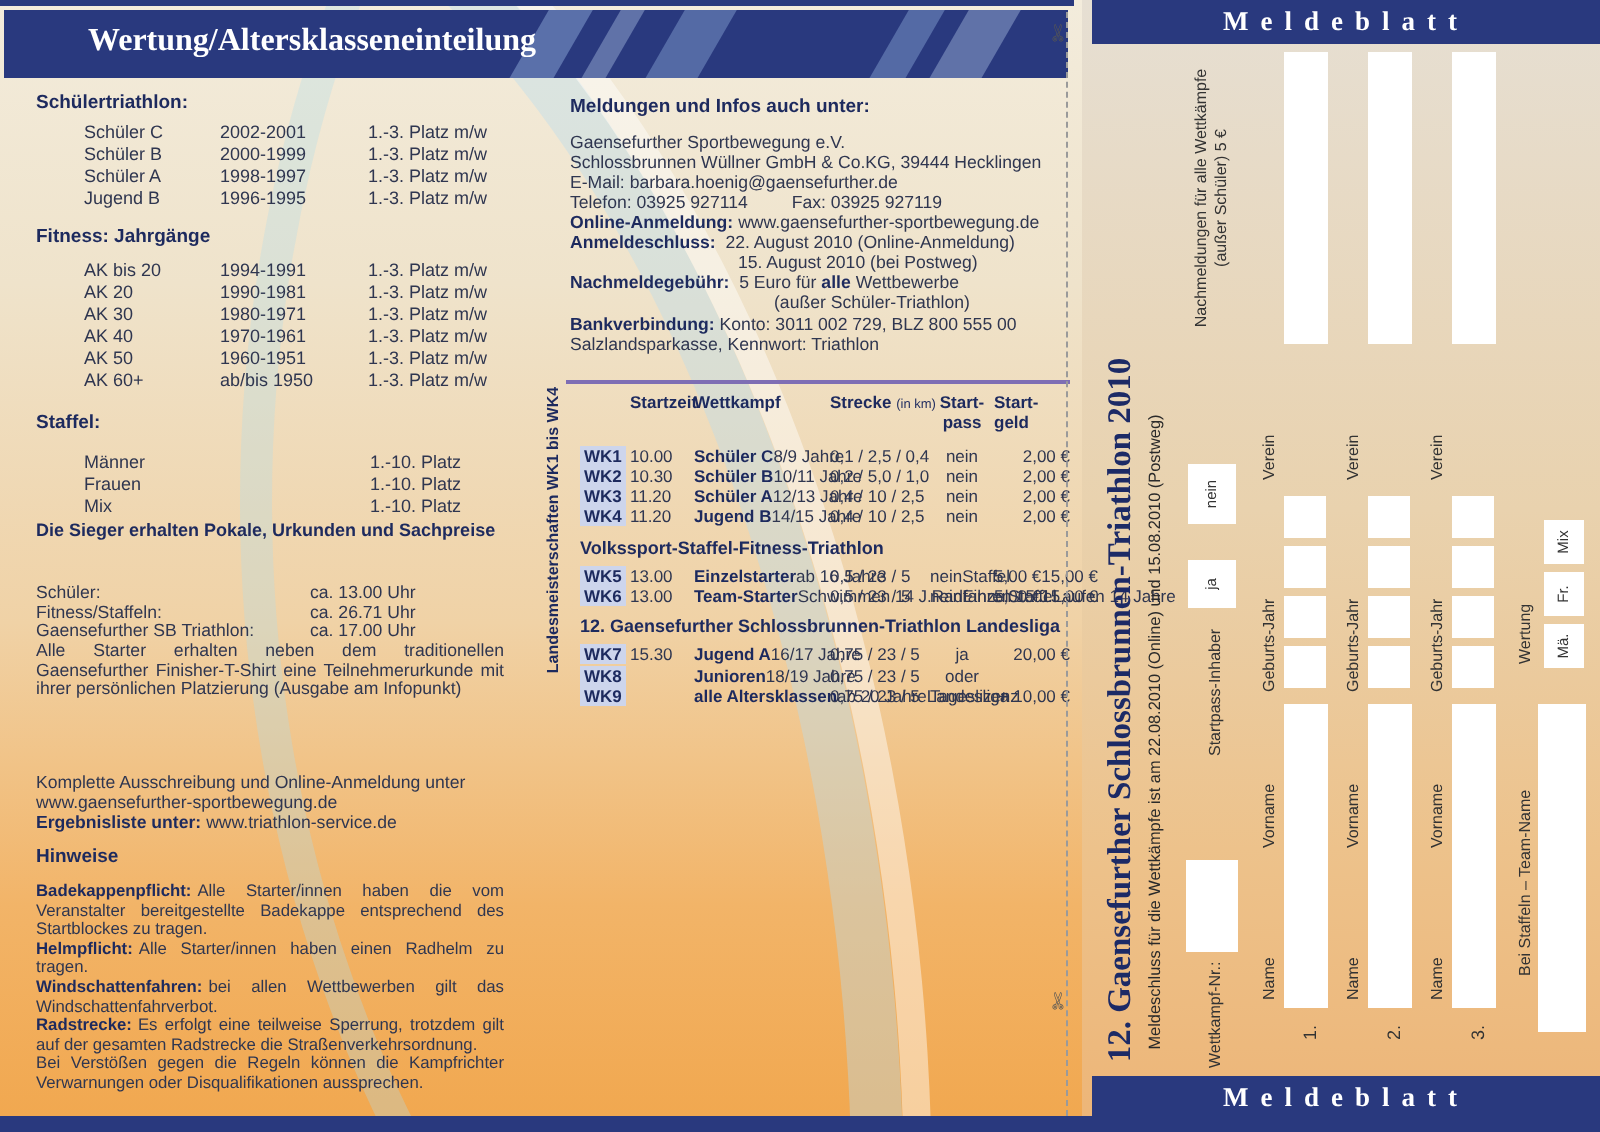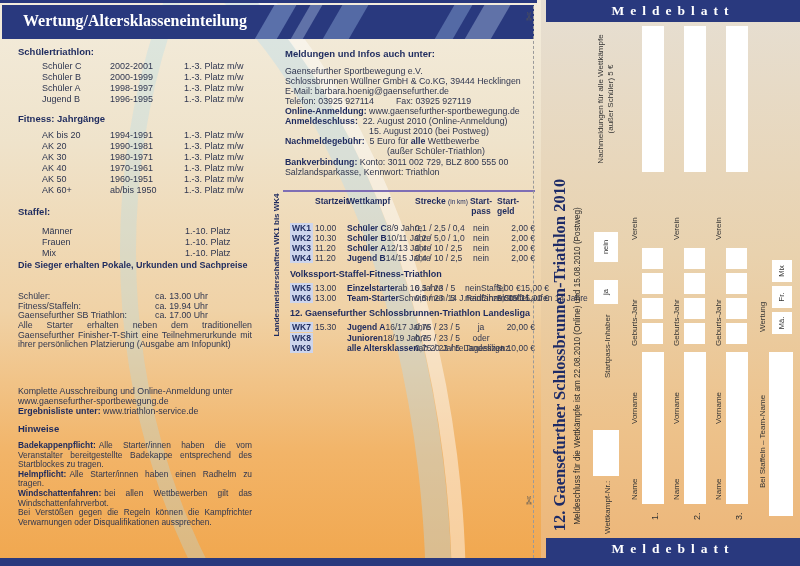--- a/index.html
+++ b/index.html
@@ -9,21 +9,21 @@
   .swoosh{position:absolute;border-radius:50%;z-index:0;pointer-events:none;}
   .sw1{left:-420px;top:-120px;width:820px;height:1400px;border:26px solid rgba(184,220,238,.40);}
   .sw2{left:-462px;top:-140px;width:900px;height:1450px;border:14px solid rgba(255,255,255,.45);}
   .sw3{left:120px;top:-340px;width:900px;height:1150px;border:16px solid rgba(176,222,234,.32);}
   .z{position:absolute;z-index:2;}
   .topline{left:0;top:0;width:537px;height:3px;background:#29397e;}
   .botline{left:0;top:558px;width:800px;height:8px;background:#29397e;z-index:4;}
   .hdrbar{left:2px;top:5px;width:532px;height:34px;background:#29397e;overflow:hidden;}
   .stripe{position:absolute;top:-4px;height:44px;transform:skewX(-30deg);}
   .hdr-title{position:absolute;top:7px;font-family:"Liberation Serif",serif;font-weight:bold;
-    font-size:16px;color:#ffffff;text-align:center;white-space:nowrap;}
+    font-size:16px;color:#ffffff;text-align:right;white-space:nowrap;}
   .h1{font-weight:bold;font-size:9.5px;color:#1d2a5e;}
   .lc{left:18px;width:234px;}
   .row3{display:grid;grid-template-columns:68px 74px auto;padding-left:24px;font-size:9px;line-height:11px;}
   .row2{display:grid;grid-template-columns:143px auto;padding-left:24px;font-size:9px;line-height:11px;}
   .rowt{display:grid;grid-template-columns:137px auto;font-size:8.8px;line-height:9.5px;}
   .just{text-align:justify;font-size:8.8px;line-height:9.7px;}
   .small{font-size:8.8px;line-height:10px;}
   .hx{font-size:8.4px;line-height:9.6px;text-align:justify;}
   .hx b{color:#1d2a5e;margin-right:3px;}
   .hx b:empty{margin-right:0;}
@@ -165,21 +165,21 @@
 
   <div class="z lc h1" style="top:260px;font-size:9px;white-space:nowrap;">Die Sieger erhalten Pokale, Urkunden und Sachpreise</div>
 
   <div class="z lc" style="top:292px;">
     <div class="rowt">
         <span>Schüler:</span>
         <span>ca. 13.00 Uhr</span>
       </div>
     <div class="rowt">
         <span>Fitness/Staffeln:</span>
-        <span>ca. 19.94 Uhr</span>
+        <span>ca. 26.71 Uhr</span>
       </div>
     <div class="rowt">
         <span>Gaensefurther SB Triathlon:</span>
         <span>ca. 17.00 Uhr</span>
       </div>
   </div>
 
   <div class="z lc just" style="top:321px;">Alle Starter erhalten neben dem traditionellen Gaensefurther Finisher-T-Shirt eine Teilnehmerurkunde mit ihrer persönlichen Platzierung (Ausgabe am Infopunkt)</div>
 
   <div class="z lc small" style="top:386px;">
@@ -187,20 +187,21 @@
     <div>www.gaensefurther-sportbewegung.de</div>
     <div><b style="color:#1d2a5e;">Ergebnisliste unter:</b> <span>www.triathlon-service.de</span></div>
   </div>
 
   <div class="z lc h1" style="top:423px;text-align:left;">Hinweise</div>
 
   <div class="z lc" style="top:441px;">
     <p class="hx" style="margin:0;"><b>Badekappenpflicht:</b><span>Alle Starter/innen haben die vom Veranstalter bereitgestellte Badekappe entsprechend des Startblockes zu tragen.</span></p>
     <p class="hx" style="margin:0;"><b>Helmpflicht:</b><span>Alle Starter/innen haben einen Radhelm zu tragen.</span></p>
     <p class="hx" style="margin:0;"><b>Windschattenfahren:</b><span>bei allen Wettbewerben gilt das Windschattenfahrverbot.</span></p>
+    <p class="hx" style="margin:0;"><b>Radstrecke:</b><span>Es erfolgt eine teilweise Sperrung, trotzdem gilt auf der gesamten Radstrecke die Straßenverkehrsordnung.</span></p>
     <p class="hx" style="margin:0;"><b></b><span>Bei Verstößen gegen die Regeln können die Kampfrichter Verwarnungen oder Disqualifikationen aussprechen.</span></p>
   </div>
 
   <div class="z mc h1" style="top:48px;">Meldungen und Infos auch unter:</div>
 
   <div class="z mc" style="top:66px;">
     <div class="mline">Gaensefurther Sportbewegung e.V.</div>
     <div class="mline">Schlossbrunnen Wüllner GmbH &amp; Co.KG, 39444 Hecklingen</div>
     <div class="mline">E-Mail: barbara.hoenig@gaensefurther.de</div>
     <div class="mline"><span>Telefon: 03925 927114</span><span style="display:inline-block;width:22px;"></span><span>Fax: 03925 927119</span></div>

